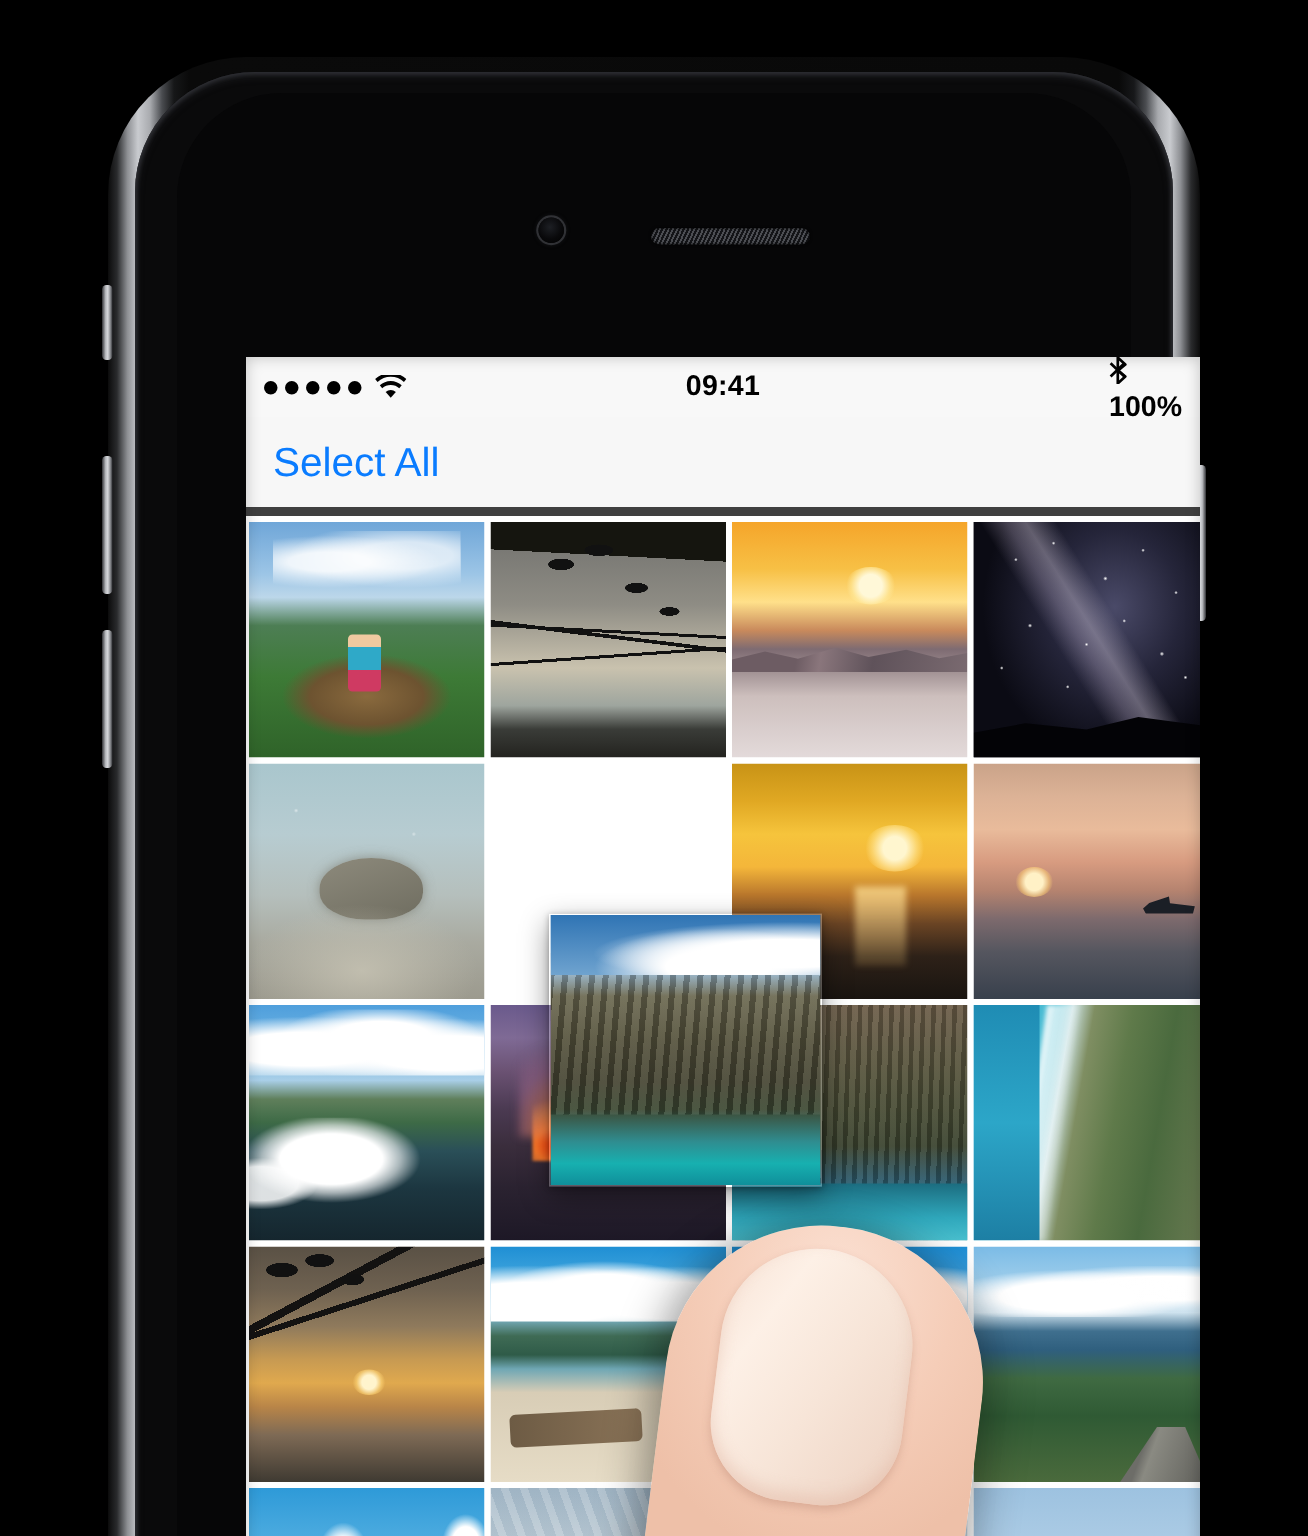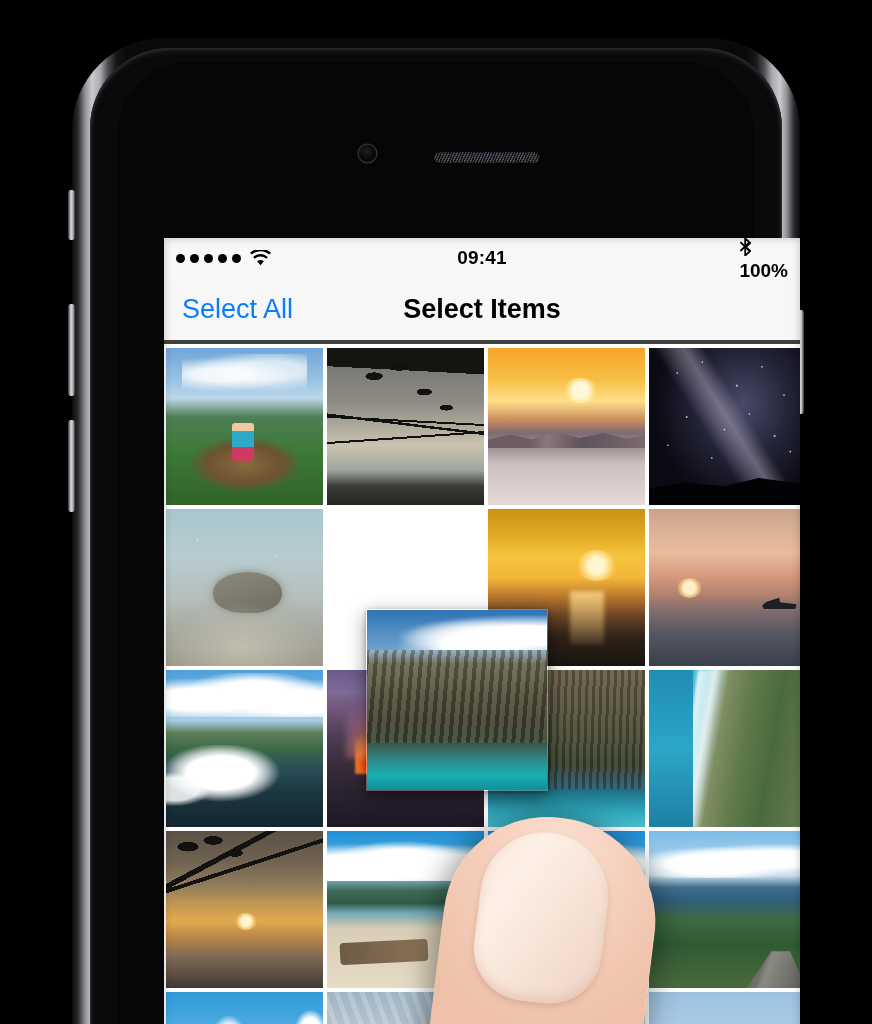--- a/index.html
+++ b/index.html
@@ -96,21 +96,21 @@
   }
   .battery::after {
     content:''; position:absolute; right:-5px; top: 4.5px;
     width: 3px; height: 5px; background: #000; border-radius: 0 2px 2px 0;
   }
   .battery .fill { width: 100%; height: 100%; background: #000; border-radius: 1px; }
 
   
   .navbar {
     position: relative; height: 66px; background: #f7f7f7;
-    border-bottom: 4px solid #404040;
+    border-bottom: 6px solid #404040;
     display: flex; align-items: center;
   }
   .nav-btn {
     font-size: 27px; color: #0a7cff; background: none; border: none;
     cursor: pointer; font-family: inherit; padding: 0 16px; white-space: nowrap;
   }
   .nav-left { position: absolute; left: 2px; }
   .nav-right { position: absolute; right: 2px; }
   .nav-title {
     position: absolute; left: 0; right: 0; text-align: center;
@@ -380,21 +380,20 @@
                   <path d="M1.4 4.2 10.6 13M1.4 13 10.6 4.2" stroke="#000" stroke-width="1.8"></path>
                 </svg>
               </span>
               <span class="sb-pct">100%</span>
               <span class="battery"><span class="fill"></span></span>
             </div>
           </div>
 
           <div class="navbar">
             <button class="nav-btn nav-left">Select All</button>
-            <div class="nav-title">Select Items</div>
           </div>
 
           <div class="grid" id="photo-grid">
               <div class="cell">
                 <div class="ph p-trail"></div>
               </div>
               <div class="cell">
                 <div class="ph p-palms"></div>
               </div>
               <div class="cell">

